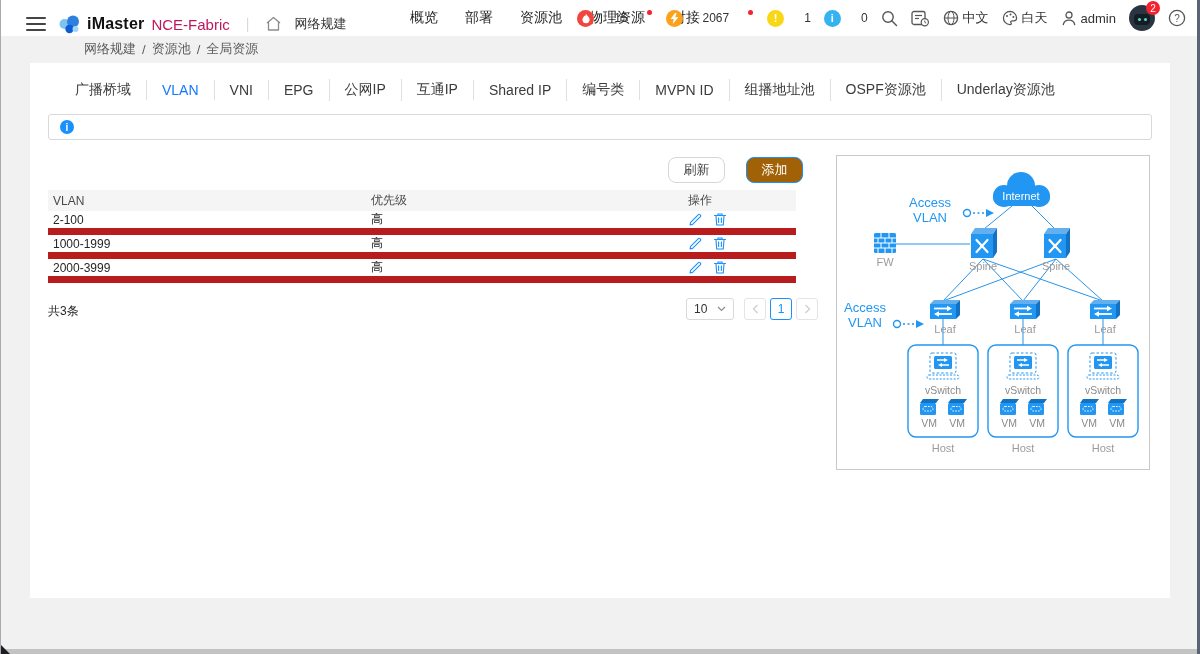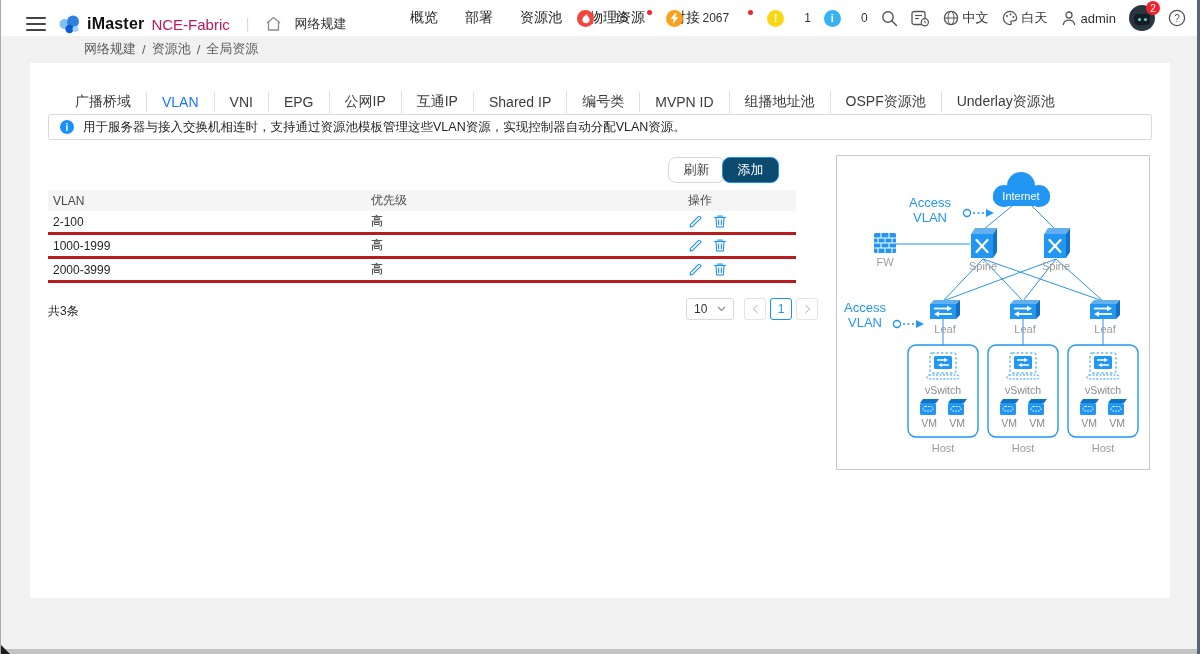--- a/index.html
+++ b/index.html
@@ -45,36 +45,36 @@
   .avatar-badge { position:absolute; top:-4px; right:-5px; min-width:14px; height:14px; border-radius:7px; background:#f5222d; color:#fff; font-size:10px; display:flex; align-items:center; justify-content:center; padding:0 3px;}
 
   
   .breadcrumb { position:absolute; left:84px; top:36px; height:26px; display:flex; align-items:center; gap:6px; font-size:13px; color:#5c5c5c; }
   .breadcrumb span { cursor:pointer; }
 
   
   .card { position:absolute; left:30px; top:63px; width:1140px; height:535px; background:#fff; }
 
   .tabs { position:absolute; left:30px; top:16px; display:flex; align-items:center; }
-  .tab { font-size:14px; color:#3c3c3c; padding:2px 15px; cursor:pointer; white-space:nowrap;margin-top:12px;}
+  .tab { font-size:14px; color:#3c3c3c; padding:2px 15px; cursor:pointer; white-space:nowrap;}
   .tab + .tab { border-left:1px solid #e0e0e0; }
   .tab.active { color:#1677ff; }
 
   .notice { position:absolute; left:18px; top:51px; width:1104px; height:26px; border:1px solid #d9d9d9; border-radius:3px; background:#fff; display:flex; align-items:center; gap:9px; padding:0 11px; }
   .notice .info-dot { width:14px; height:14px; border-radius:50%; background:#1890ff; color:#fff; font-size:10px; font-weight:700; display:flex; align-items:center; justify-content:center; flex:0 0 auto; font-style:normal;}
   .notice .txt { font-size:12.5px; color:#262626; }
 
   .btn { position:absolute; height:26px; width:57px; border-radius:8px; font-size:13px; display:flex; align-items:center; justify-content:center; cursor:pointer; }
   .btn-refresh { left:638px; top:94px; background:#fff; border:1px solid #d6d6d6; color:#404040; }
-  .btn-add { left:692px; top:94px; background:#0c4a6e; border:1px solid #1890ff; color:#fff; }
+  .btn-add { left:716px; top:94px; background:#a16207; border:1px solid #1890ff; color:#fff; }
 
   
   .table { position:absolute; left:18px; top:127px; width:748px; font-size:12px; }
   .t-head { display:flex; background:#f5f5f6; height:21px; align-items:center; color:#4a4a4a; }
-  .t-row { display:flex; height:24px; align-items:center; border-bottom:3px solid #b91c1c; color:#262626; }
+  .t-row { display:flex; height:24px; align-items:center; border-bottom:7px solid #b91c1c; color:#262626; }
   .c1 { width:323px; padding-left:5px; }
   .c2 { width:317px; }
   .c3 { width:108px; display:flex; align-items:center; gap:9px; }
   .op-icon { width:16px; height:16px; cursor:pointer; display:inline-flex; }
 
   
   .pg-total { position:absolute; left:18px; top:240px; font-size:12px; color:#262626; }
   .pager { position:absolute; left:648px; top:235px; display:flex; align-items:center; gap:4px;padding-left:8px; }
   .pg-size { width:48px; height:22px; border:1px solid #d9d9d9; border-radius:3px; background:#fff; display:flex; align-items:center; justify-content:space-between; padding:0 7px; font-size:12px; color:#333; cursor:pointer; margin-right:6px;}
   .pg-btn { width:22px; height:22px; border:1px solid #e4e4e4; border-radius:3px; background:#fff; display:flex; align-items:center; justify-content:center; cursor:pointer;}
@@ -228,21 +228,20 @@
     <span class="tab">Shared IP</span>
     <span class="tab">编号类</span>
     <span class="tab">MVPN ID</span>
     <span class="tab">组播地址池</span>
     <span class="tab">OSPF资源池</span>
     <span class="tab">Underlay资源池</span>
   </div>
 
   <div class="notice">
     <i class="info-dot">i</i>
-    <span class="txt">用于服务器与接入交换机相连时，支持通过资源池模板管理这些VLAN资源，实现控制器自动分配VLAN资源。</span>
   </div>
 
   <div class="btn btn-refresh">刷新</div>
   <div class="btn btn-add">添加</div>
 
   <div class="table">
     <div class="t-head">
       <span class="c1">VLAN</span>
       <span class="c2">优先级</span>
       <span class="c3">操作</span>

